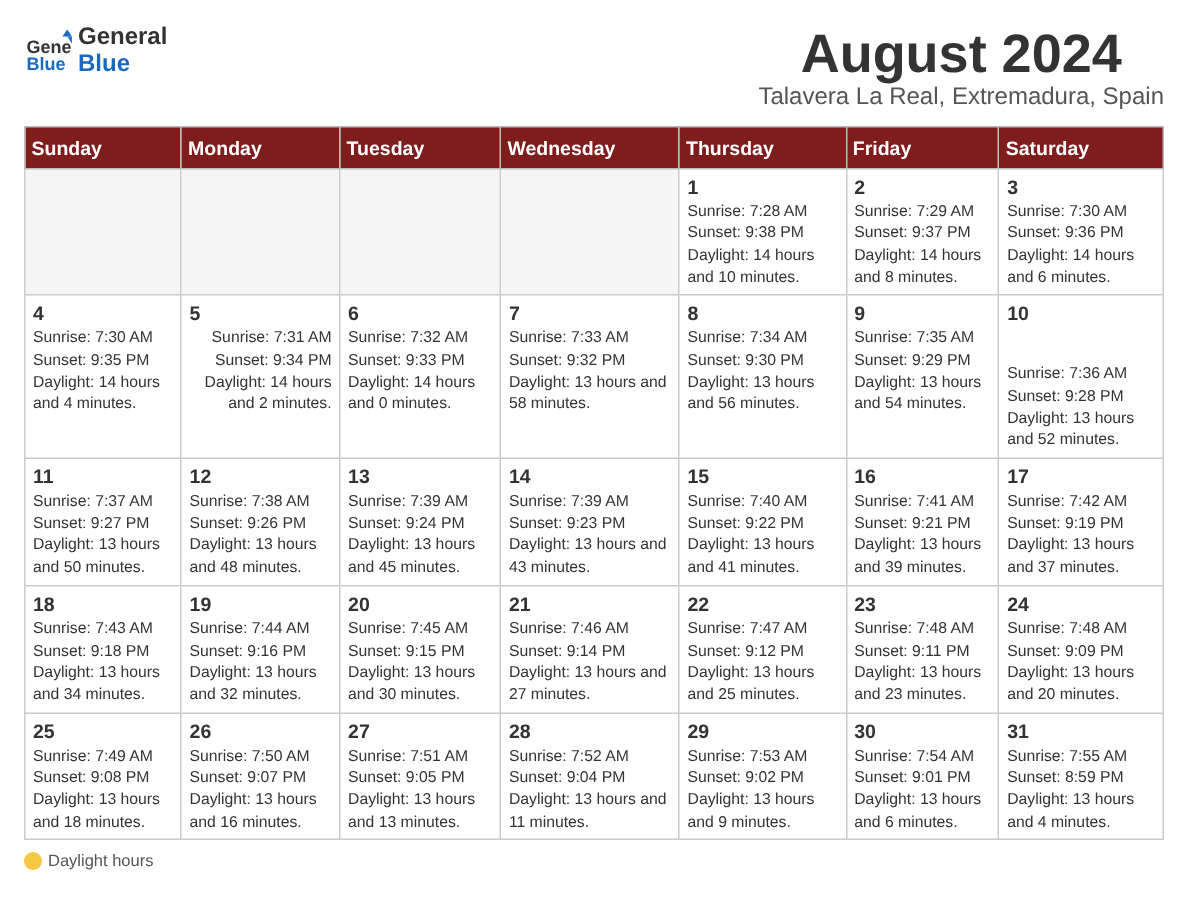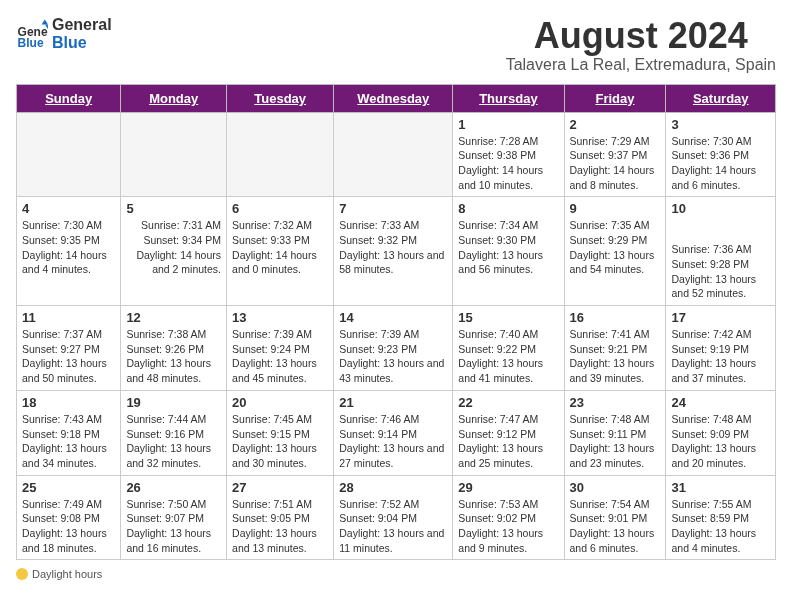--- a/index.html
+++ b/index.html
@@ -37,28 +37,27 @@
     .calendar-subtitle {
       font-size: 16px;
       color: #555;
     }
     table {
       width: 100%;
       border-collapse: collapse;
       font-size: 11px;
     }
     thead tr th {
-      background-color: #701a75;
+      background-color: #7f1d1d;
       color: #fff;
       padding: 6px 4px;
-      text-align: center;
+      text-align: left;
       font-size: 13px;
       font-weight: bold;
       border: 1px solid #bbb;
-      text-decoration: underline;
     }
     tbody tr td {
       border: 1px solid #ccc;
       vertical-align: top;
       padding: 4px 5px;
       min-height: 80px;
       background: #fff;
     }
     tbody tr td.empty {
       background: #f5f5f5;

